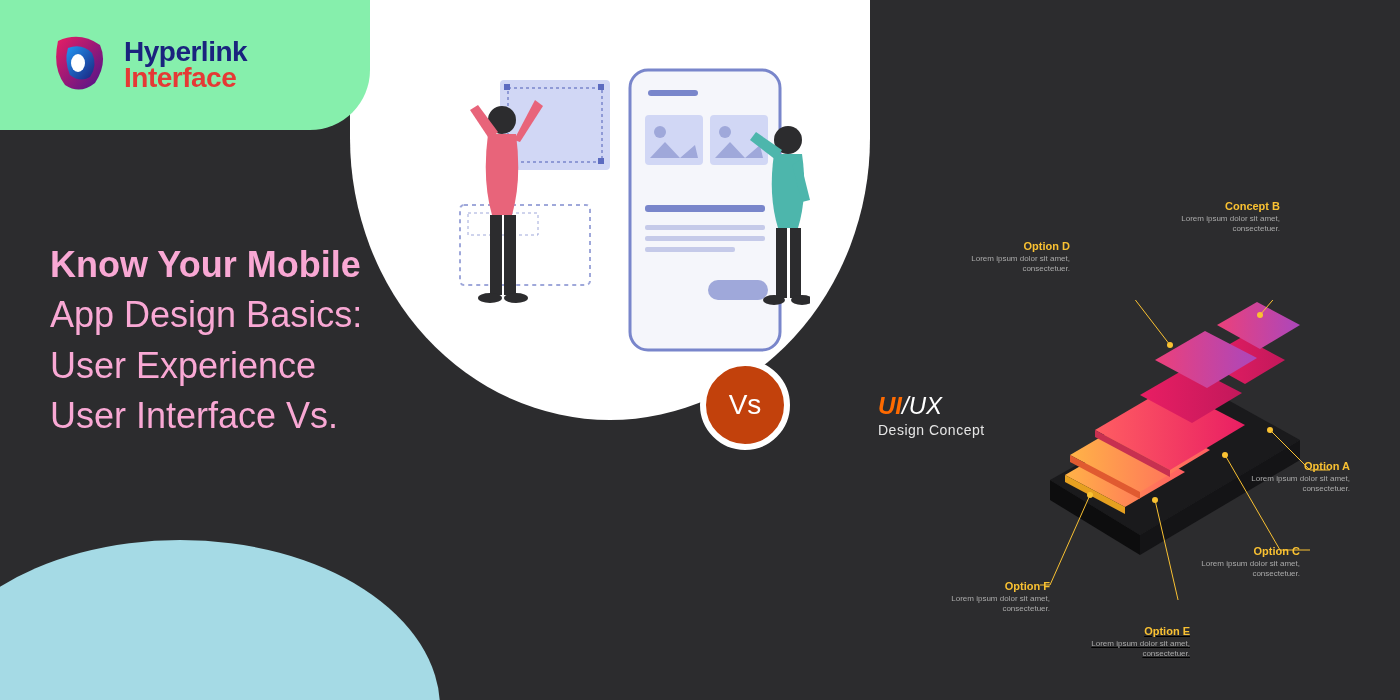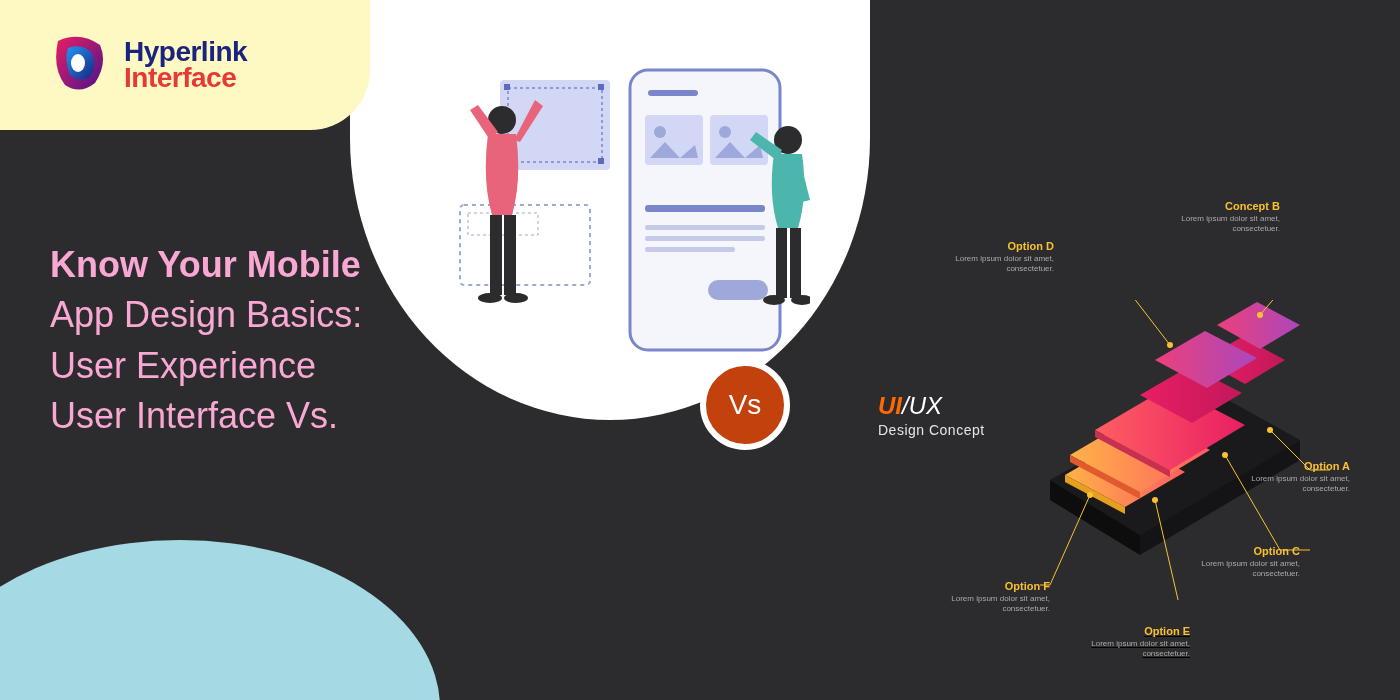--- a/index.html
+++ b/index.html
@@ -1,18 +1,18 @@
 <!DOCTYPE html>
 <html><head>
 <meta charset="utf-8">
 <style>
 * { margin: 0; padding: 0; box-sizing: border-box; }
 body { width: 1400px; height: 700px; background: #2c2c2e; font-family: 'Segoe UI', Arial, sans-serif; overflow: hidden; position: relative; }
 
-.logo-badge { position: absolute; top: 0; left: 0; width: 370px; height: 130px; background: #fef9c3; border-radius: 0 0 60px 0; display: flex; align-items: center; padding-left: 50px; z-index: 10; }
+.logo-badge { position: absolute; top: 0; left: 0; width: 370px; height: 130px; background: #86efac; border-radius: 0 0 60px 0; display: flex; align-items: center; padding-left: 50px; z-index: 10; }
 .logo-mark { width: 60px; height: 65px; margin-right: 14px; }
 .logo-text { display: flex; flex-direction: column; }
 .logo-line1 { font-size: 28px; font-weight: 700; color: #1a237e; letter-spacing: -0.5px; }
 .logo-line2 { font-size: 28px; font-weight: 700; color: #e53935; letter-spacing: -0.5px; margin-top: -6px; }
 
 .headline { position: absolute; left: 50px; top: 240px; color: #f9a8d4; z-index: 5; }
 .headline-bold { font-size: 36px; font-weight: 700; line-height: 1.4; }
 .headline-light { font-size: 36px; font-weight: 300; line-height: 1.4; }
 
 .blob-white { position: absolute; top: -50px; left: 350px; width: 520px; height: 470px; background: #fff; border-radius: 0 0 50% 50% / 0 0 60% 60%; z-index: 2; }
@@ -27,21 +27,21 @@
 .uiux-ui { color: #ff6a00; font-size: 24px; font-style: italic; font-weight: 600; }
 .uiux-ux { color: #fff; font-size: 24px; font-style: italic; font-weight: 300; }
 .uiux-sub { color: #e5e5e5; font-size: 14px; letter-spacing: 0.5px; margin-top: 2px; }
 
 .option { position: absolute; width: 140px; }
 .option-title { color: #f9c132; font-size: 11px; font-weight: 700; }
 .option-desc { color: #aaa; font-size: 8px; line-height: 1.3; margin-top: 2px; }
 .opt-a { right: 10px; top: 280px; text-align: right; }
 .opt-b { right: 80px; top: 20px; text-align: right; }
 .opt-c { right: 60px; top: 365px; text-align: right; }
-.opt-d { left: 124px; top: 60px; text-align: right; width: 130px; }
+.opt-d { left: 140px; top: 60px; text-align: right; width: 130px; }
 .opt-e { left: 260px; top: 445px; text-align: right; width: 130px; text-decoration: underline; }
 .opt-f { left: 120px; top: 400px; text-align: right; width: 130px; }
 
 .iso-phone { position: absolute; left: 210px; top: 120px; }
 </style>
 </head>
 <body>
 
 <div class="blob-white"></div>
 <div class="blob-blue"></div>

